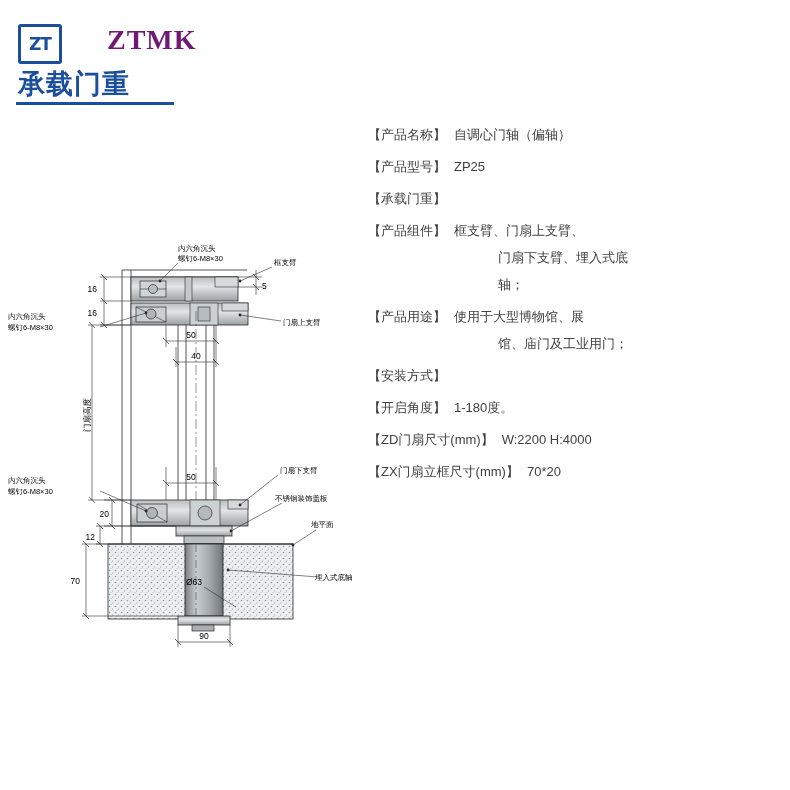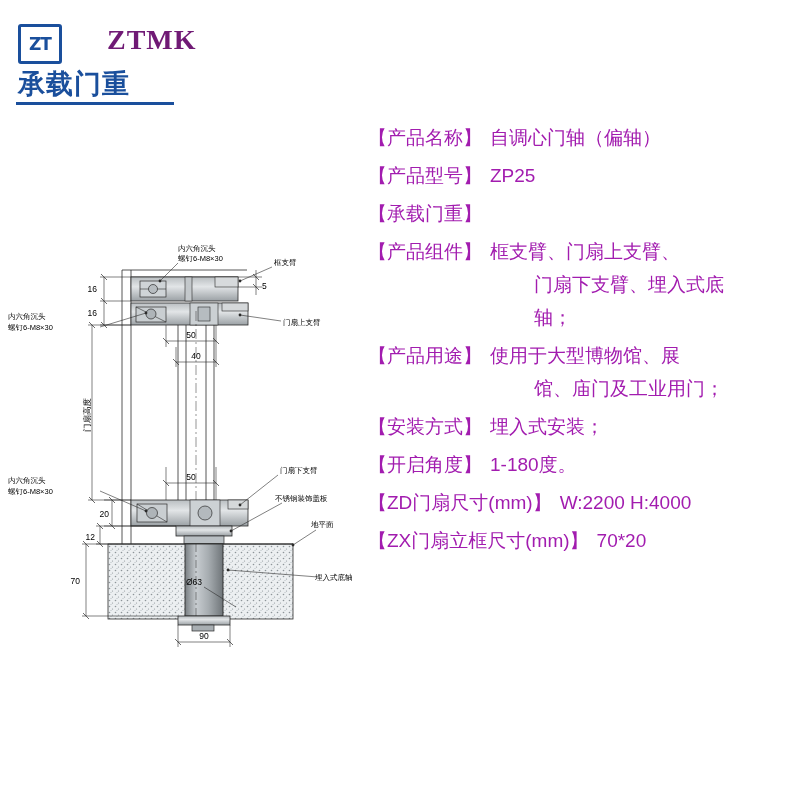--- a/index.html
+++ b/index.html
@@ -76,22 +76,22 @@
     height: 3px;
     background: #1a4f9c;
   }
 
   
   .specs {
     position: absolute;
     left: 368px;
     top: 128px;
     width: 412px;
-    color: #a21caf;
-    font-size: 19px;
+    color: #404040;
+    font-size: 13px;
     line-height: 1.0;
   }
   .spec-row {
     display: flex;
     align-items: flex-start;
     margin-bottom: 19px;
   }
   .spec-label {
     white-space: nowrap;
     font-weight: normal;
@@ -173,21 +173,20 @@
     <div class="spec-row">
       <span class="spec-label">【产品用途】</span>
       <span class="spec-value">
         <span>使用于大型博物馆、展</span>
         <span class="cont">馆、庙门及工业用门；</span>
       </span>
     </div>
 
     <div class="spec-row">
       <span class="spec-label">【安装方式】</span>
-      <span class="spec-value">埋入式安装；</span>
     </div>
 
     <div class="spec-row">
       <span class="spec-label">【开启角度】</span>
       <span class="spec-value">1-180度。</span>
     </div>
 
     <div class="spec-row single">
       <span class="spec-label">【ZD门扇尺寸(mm)】</span>
       <span class="spec-value">W:2200  H:4000</span>

